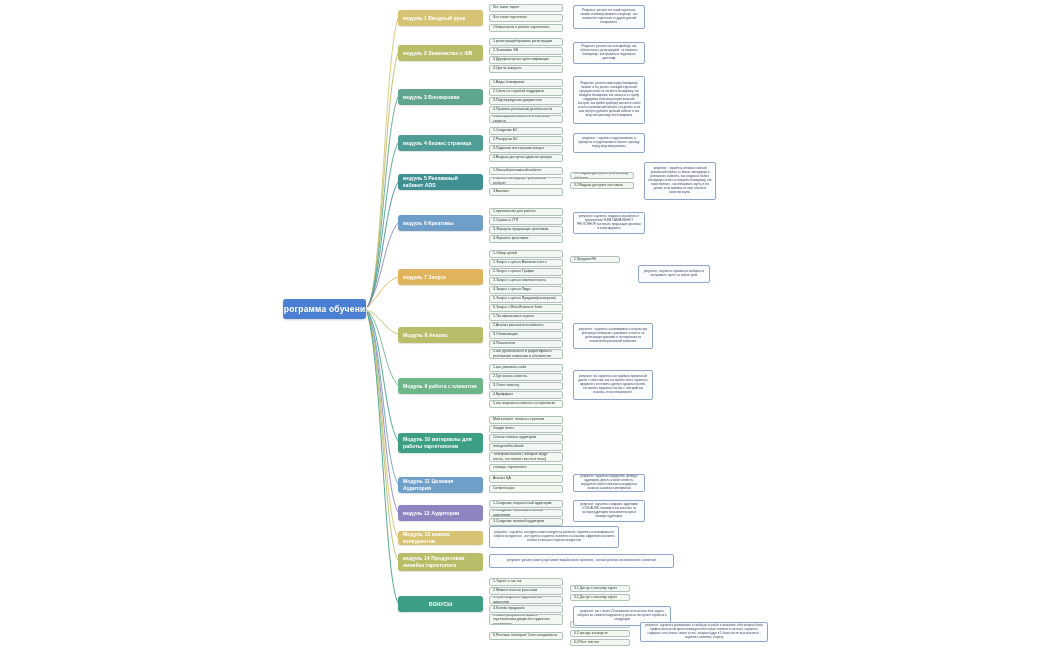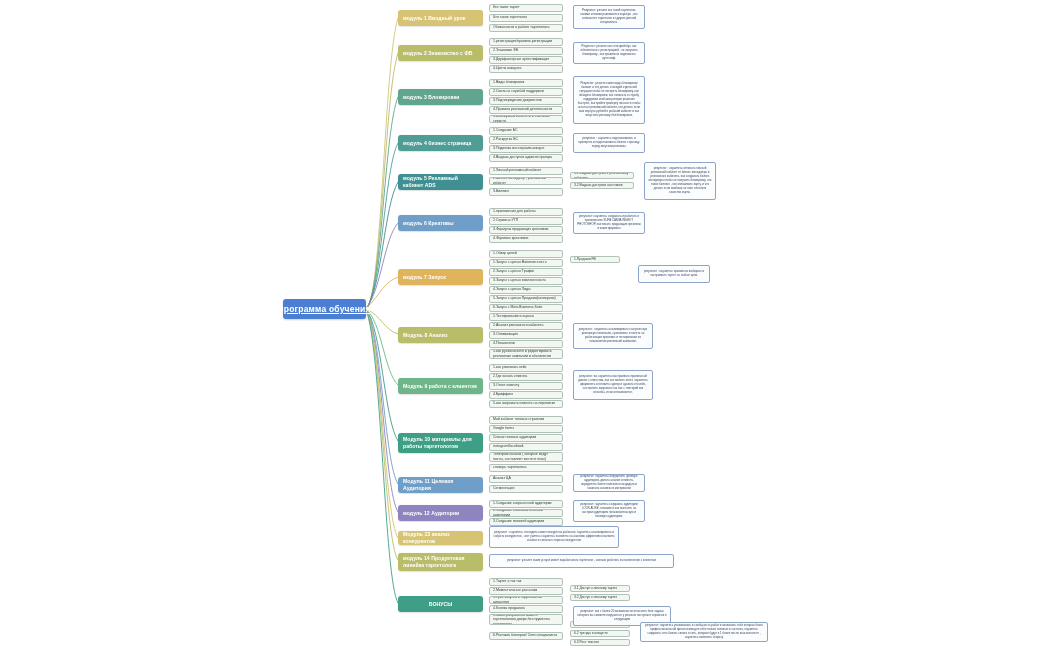--- a/index.html
+++ b/index.html
@@ -90,21 +90,21 @@
       <path d="M366 309 C 382 322, 384 372, 398 385" stroke="#6fb58a"></path>
       <path d="M366 309 C 382 328, 384 420, 398 441" stroke="#3f9e86"></path>
       <path d="M366 309 C 382 332, 384 462, 398 484" stroke="#6f9fc9"></path>
       <path d="M366 309 C 382 336, 384 490, 398 512" stroke="#8d84c0"></path>
       <path d="M366 309 C 382 340, 384 517, 398 538" stroke="#d6c474"></path>
       <path d="M366 309 C 382 344, 384 541, 398 560" stroke="#b9bd6a"></path>
       <path d="M366 309 C 382 352, 384 580, 398 603" stroke="#3f9e86"></path>
     </g>
   </svg>
 
-  <div class="root-node" style="left:283px;top:299px;width:83px;height:20px;text-decoration:underline;">программа обучения</div>
+  <div class="root-node" style="left:283px;top:299px;width:83px;height:20px;">программа обучения</div>
 
   <div class="mod" style="left:398px;top:10px;width:85px;height:16px;background:#d6c474;">модуль 1 Вводный урок</div>
   <div class="item" style="left:489px;top:4px;width:74px;height:7.5px;">Кто такие таргет</div>
   <div class="item" style="left:489px;top:14px;width:74px;height:7.5px;">Что такое таргетолог</div>
   <div class="item" style="left:489px;top:24px;width:74px;height:7.5px;">Обязанности в работе таргетолога</div>
   <div class="note" style="left:573px;top:5px;width:72px;height:24px;">Результат: узнаете кто такой таргетолог, какими этапами развивается карьера , как отличается таргетолог от других умений специалиста.</div>
 
   <div class="mod" style="left:398px;top:45px;width:85px;height:16px;background:#b9bd6a;">модуль 2 Знакомство с ФБ</div>
   <div class="item" style="left:489px;top:38px;width:74px;height:7.5px;">1.регистрация/правила регистрации</div>
   <div class="item" style="left:489px;top:47px;width:74px;height:7.5px;">2.Знакомые ФБ</div>

